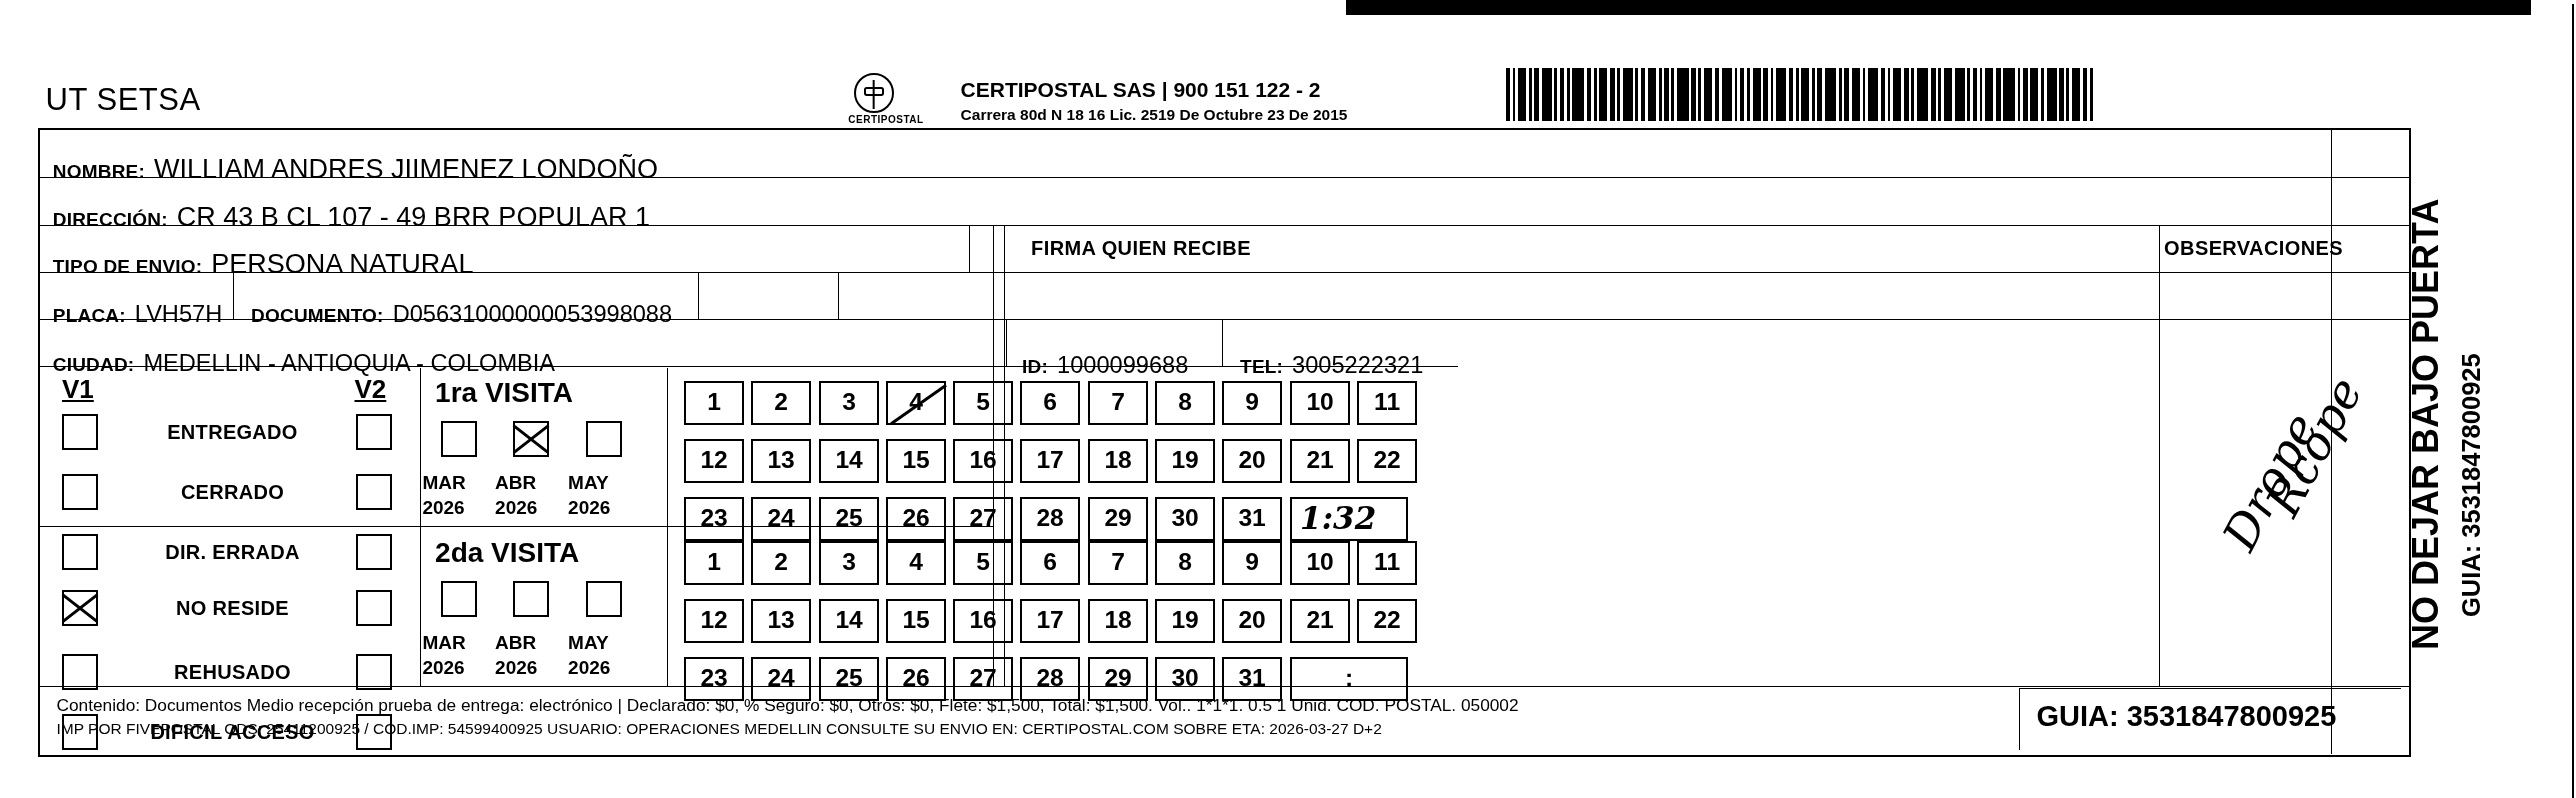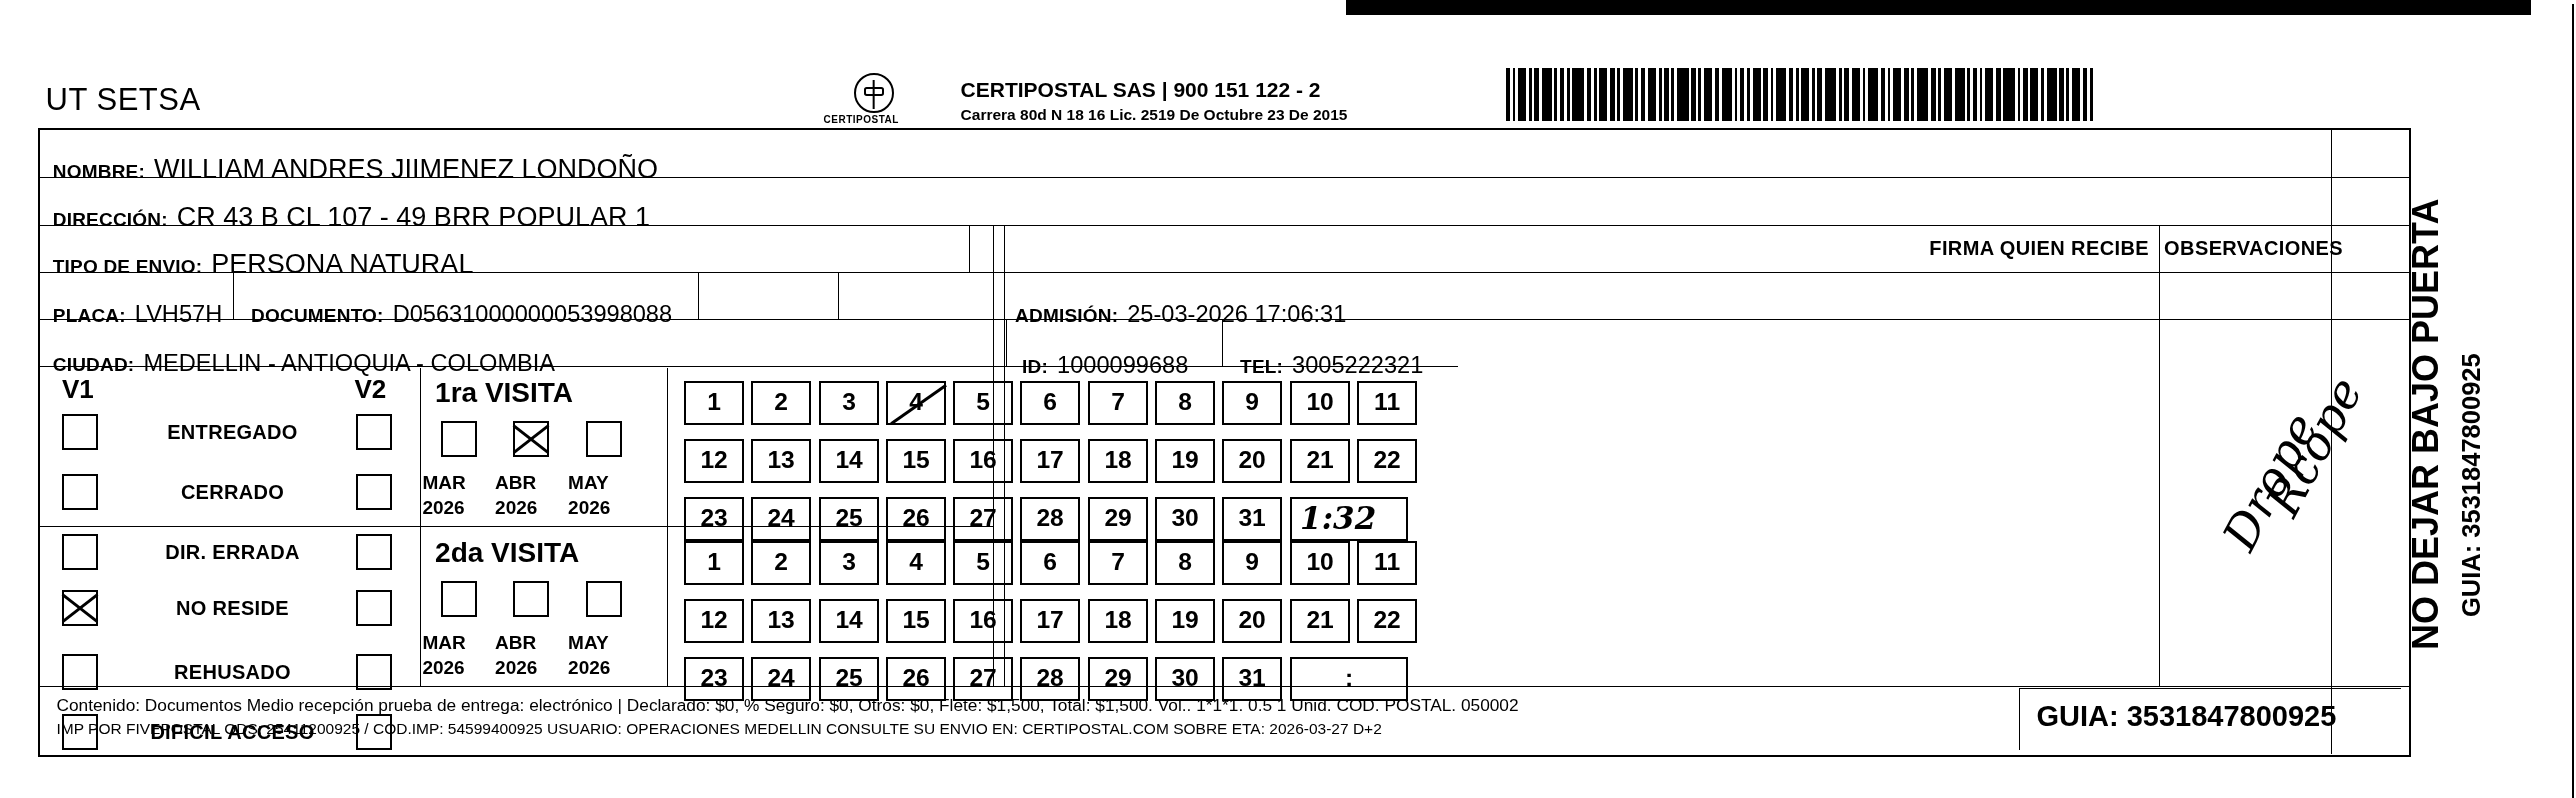--- a/index.html
+++ b/index.html
@@ -57,21 +57,21 @@
     position: absolute;
     left: 273px; top: 51px;
     font-size: 18px;
     line-height: 25.5px;
     font-weight: bold;
   }
   .logo {
     position: absolute;
     left: 800px; top: 47px;
     width: 100px;
-    text-align: left;
+    text-align: right;
   }
   .logo .ring {
     width: 40px; height: 40px;
     border: 2.7px solid #000;
     border-radius: 50%;
     margin: 0 auto;
     position: relative;
     box-sizing: border-box;
   }
   .logo .ring:after {
@@ -160,20 +160,21 @@
     position: absolute;
     left: 16.4px;
     top: 307px;
     width: 355px;
     height: 344px;
   }
   .v-hdr {
     position: absolute;
     font-size: 26px;
     font-weight: bold;
+    text-decoration: underline;
   }
   .chk-row {
     position: absolute;
     left: 0;
     width: 355px;
     height: 45px;
   }
   .box {
     width: 36px; height: 36px;
     border: 2.7px solid #000;
@@ -254,21 +255,21 @@
     font-style: italic;
     font-size: 31px;
     font-weight: bold;
   }
   
   .col-hdr {
     position: absolute;
     font-size: 20px;
     font-weight: bold;
     letter-spacing: 0.4px;
-    text-align: right;
+    text-align: left;
   }
   .vert-text {
     position: absolute;
     transform-origin: left top;
     transform: rotate(-90deg);
     white-space: nowrap;
     font-weight: bold;
   }
   
   .footer {
@@ -442,24 +443,20 @@
         <span class="v">PERSONA NATURAL</span>
       </div>
 
       <div class="fld" style="left:12.7px; top:156px">
         <span class="k">PLACA:</span>
         <span class="v sm">LVH57H</span>
       </div>
       <div class="fld" style="left:211px; top:156px">
         <span class="k">DOCUMENTO:</span>
         <span class="v sm">D05631000000053998088</span>
-      </div>
-      <div class="fld" style="left:975px; top:156px">
-        <span class="k">ADMISIÓN:</span>
-        <span class="v sm">25-03-2026 17:06:31</span>
       </div>
 
       <div class="fld" style="left:12.7px; top:205px">
         <span class="k">CIUDAD:</span>
         <span class="v sm">MEDELLIN - ANTIOQUIA - COLOMBIA</span>
       </div>
       <div class="fld" style="left:982px; top:207px">
         <span class="k">ID:</span>
         <span class="v sm">1000099688</span>
       </div>

